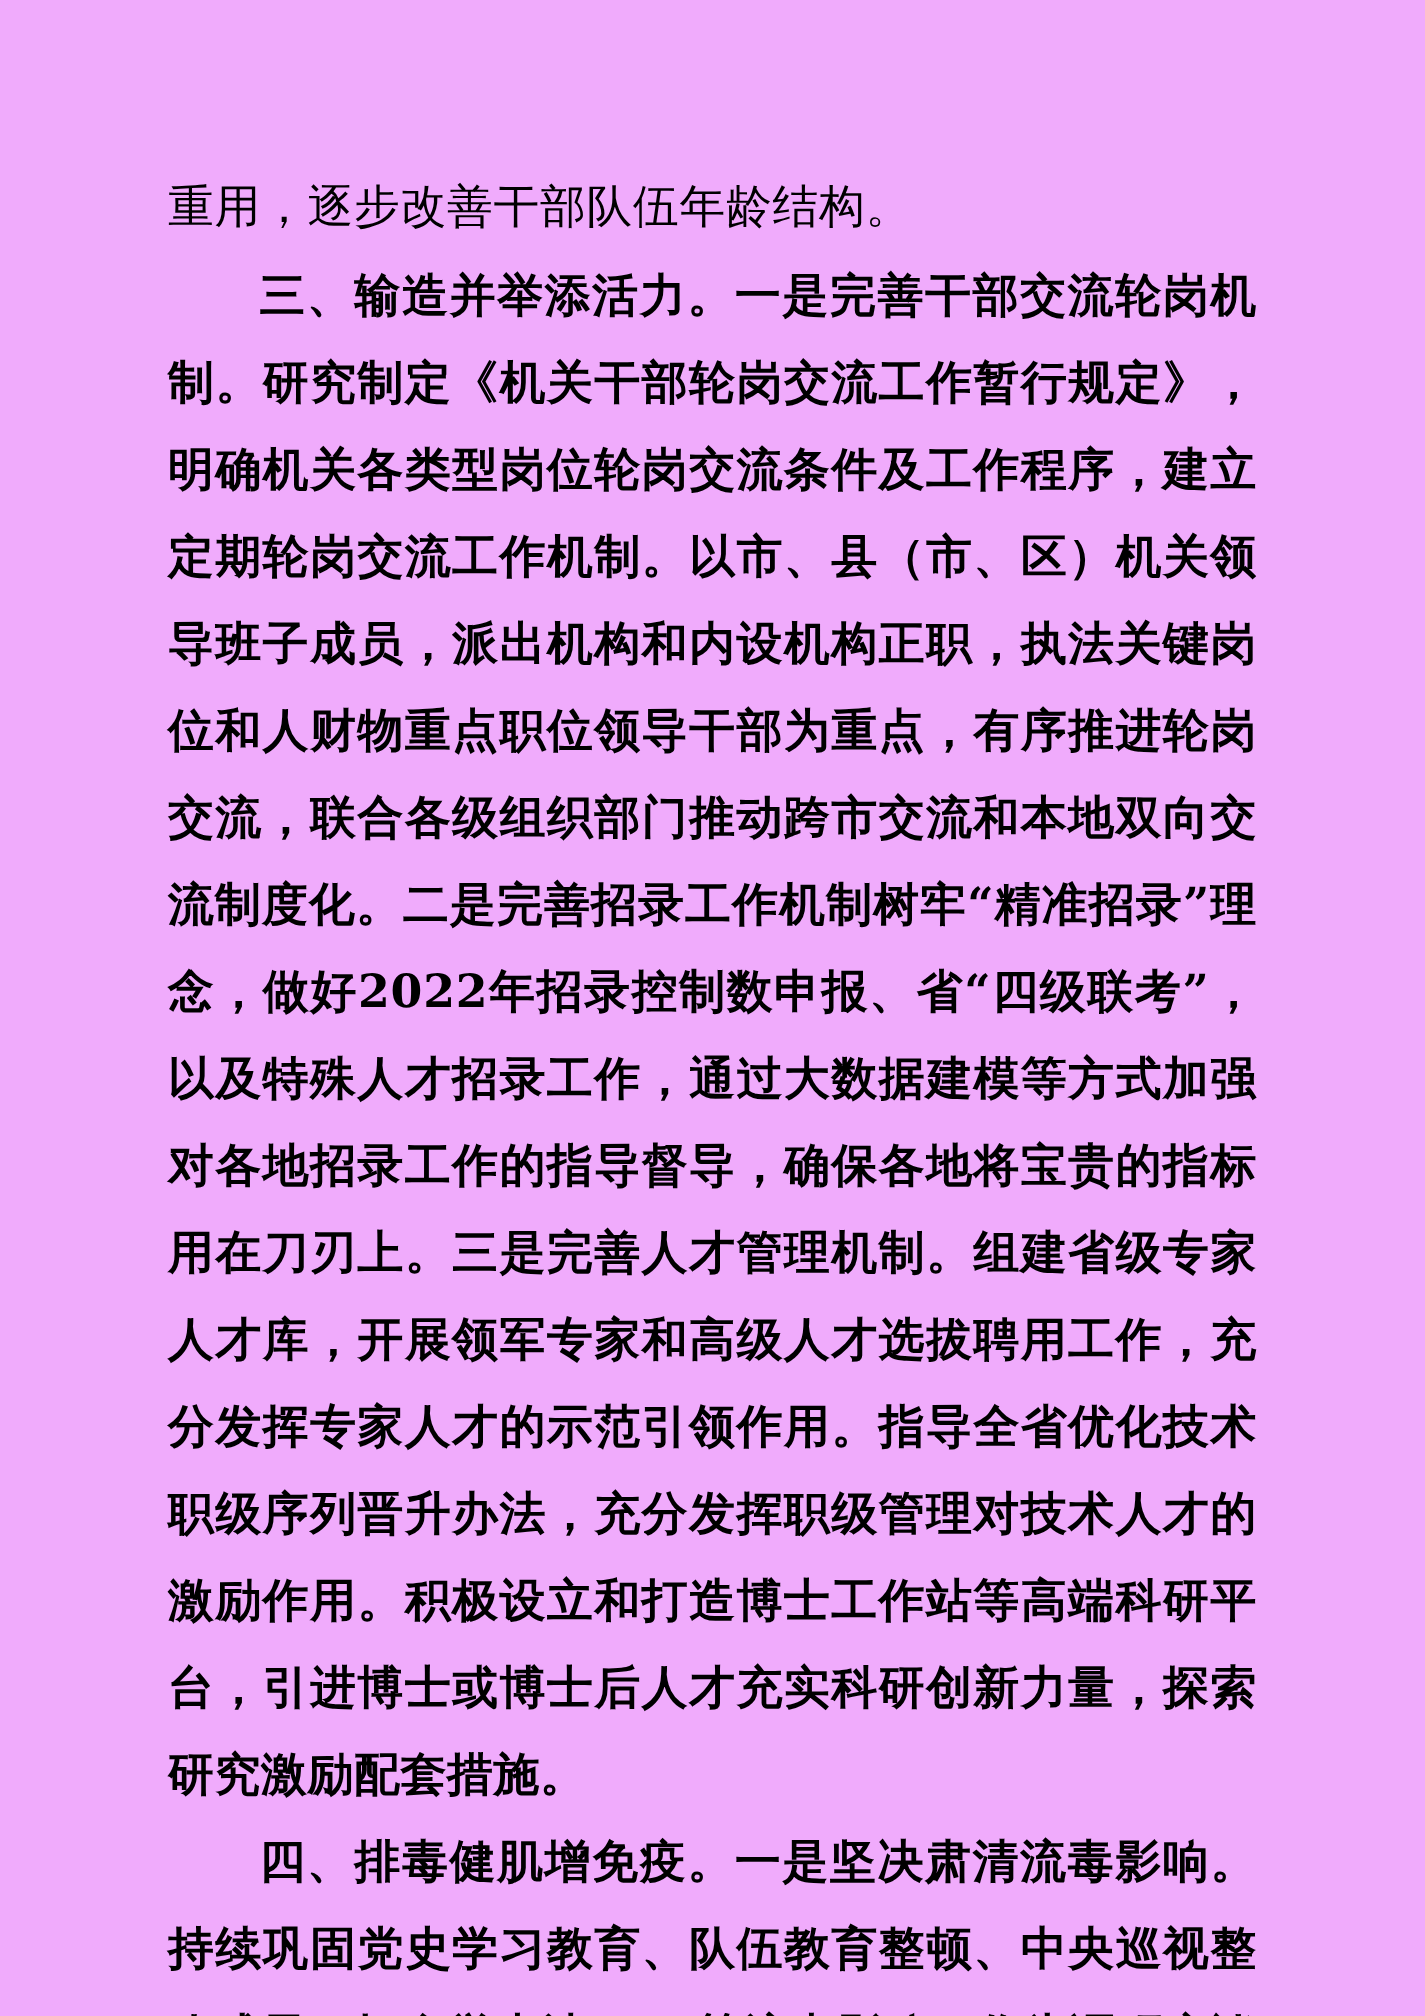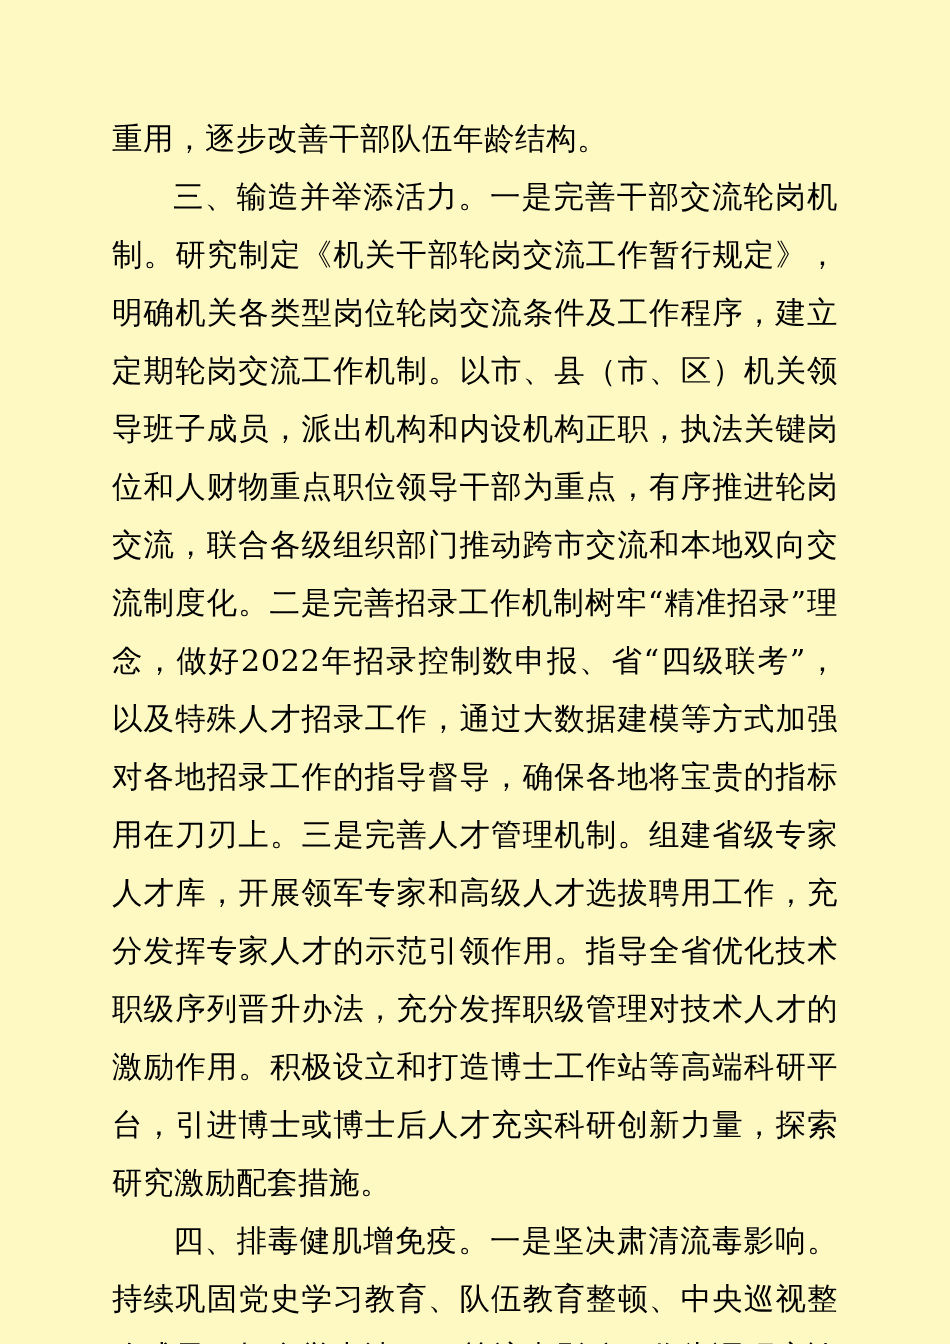--- a/index.html
+++ b/index.html
@@ -3,41 +3,42 @@
 <meta charset="utf-8">
 <style>
   html, body {
     margin: 0;
     padding: 0;
     background: #ffffff;
   }
   .page {
     width: 950px;
     height: 1344px;
-    background: #fef9c3;
+    background: #f0abfc;
     position: relative;
     box-sizing: border-box;
     padding: 110px 112px 60px 112px;
     overflow: hidden;
   }
   .doc-body {
     font-family: "DejaVu Serif", "Liberation Serif", serif;
     font-size: 30.5px;
     line-height: 58px;
     color: #000000;
     text-align: justify;
     text-justify: inter-ideograph;
   }
   .para {
     margin: 0;
     text-indent: 0;
     letter-spacing: 0.5px;
   }
   .para.indent {
     text-indent: 2em;
+    font-weight: bold;
   }
 </style>
 </head>
 <body>
 
 <div class="page">
   <div class="doc-body">
     <p class="para">重用，逐步改善干部队伍年龄结构。</p>
     <p class="para indent">三、输造并举添活力。一是完善干部交流轮岗机制。研究制定《机关干部轮岗交流工作暂行规定》，明确机关各类型岗位轮岗交流条件及工作程序，建立定期轮岗交流工作机制。以市、县（市、区）机关领导班子成员，派出机构和内设机构正职，执法关键岗位和人财物重点职位领导干部为重点，有序推进轮岗交流，联合各级组织部门推动跨市交流和本地双向交流制度化。二是完善招录工作机制树牢“精准招录”理念，做好2022年招录控制数申报、省“四级联考”，以及特殊人才招录工作，通过大数据建模等方式加强对各地招录工作的指导督导，确保各地将宝贵的指标用在刀刃上。三是完善人才管理机制。组建省级专家人才库，开展领军专家和高级人才选拔聘用工作，充分发挥专家人才的示范引领作用。指导全省优化技术职级序列晋升办法，充分发挥职级管理对技术人才的激励作用。积极设立和打造博士工作站等高端科研平台，引进博士或博士后人才充实科研创新力量，探索研究激励配套措施。</p>
     <p class="para indent">四、排毒健肌增免疫。一是坚决肃清流毒影响。持续巩固党史学习教育、队伍教育整顿、中央巡视整改成果，把自觉肃清XXX等流毒影响，作为调研座谈和考察考核谈话的必谈内容，作为推荐考察的筛查重点，对肃清流毒影响不彻底的单位和个人实行“一票否决”。二是严格干部日</p>

